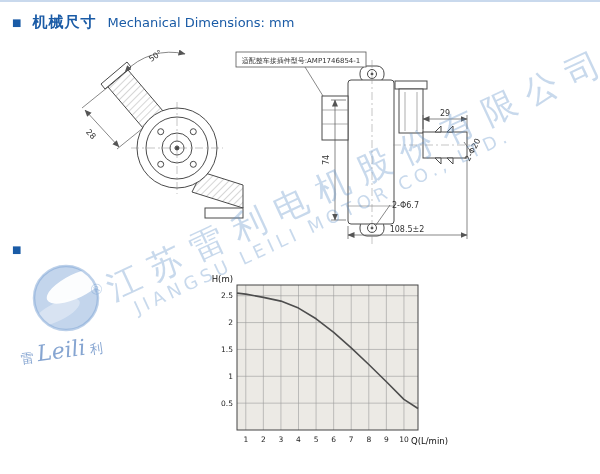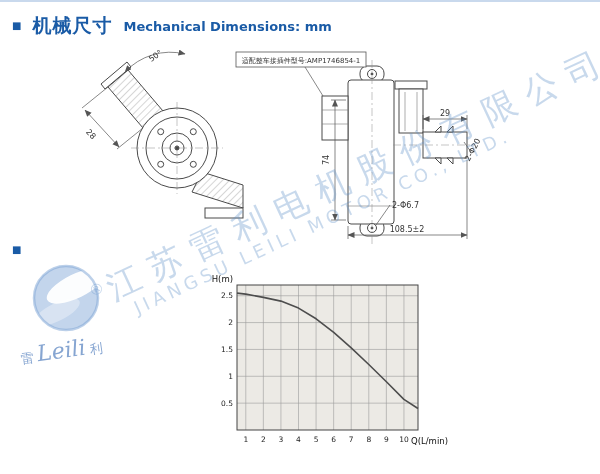--- a/index.html
+++ b/index.html
@@ -3,22 +3,22 @@
 <meta charset="utf-8">
 <style>
   html,body{margin:0;padding:0}
   body{width:600px;height:474px;position:relative;overflow:hidden;background:#ffffff;
        font-family:"DejaVu Sans","Liberation Sans",sans-serif;color:#222}
   .topline{position:absolute;left:0;top:0;width:600px;height:2px;background:#bcd0e8;opacity:.8;z-index:1}
   .sec-header{position:absolute;display:flex;align-items:center;gap:11px;z-index:6;color:#1a5ba6}
   #hdr-mech{left:12px;top:13px}
   #hdr-torque{left:12px;top:245px}
   .bullet{font-size:10px;line-height:1}
-  .cn{font-size:19px;font-weight:bold;letter-spacing:1px}
-  .en{font-size:13px;font-weight:bold}
+  .cn{font-size:15px;font-weight:bold;letter-spacing:1px}
+  .en{font-size:13px;font-weight:normal}
   svg{position:absolute}
   #mech{left:55px;top:36px;z-index:2}
   #chart{left:200px;top:270px;z-index:2}
   #logo{left:24px;top:258px;z-index:3}
   .dimtext{font-size:8px;fill:#333}
   .boxtext{font-size:7px;fill:#333}
   .tick{font-size:7.5px;fill:#222}
   .axis{font-size:8.5px;fill:#111}
   .wm{position:absolute;left:84px;top:280px;transform:rotate(-25deg);transform-origin:0 0;
       color:rgba(95,143,200,.34);white-space:nowrap;pointer-events:none;z-index:5}

